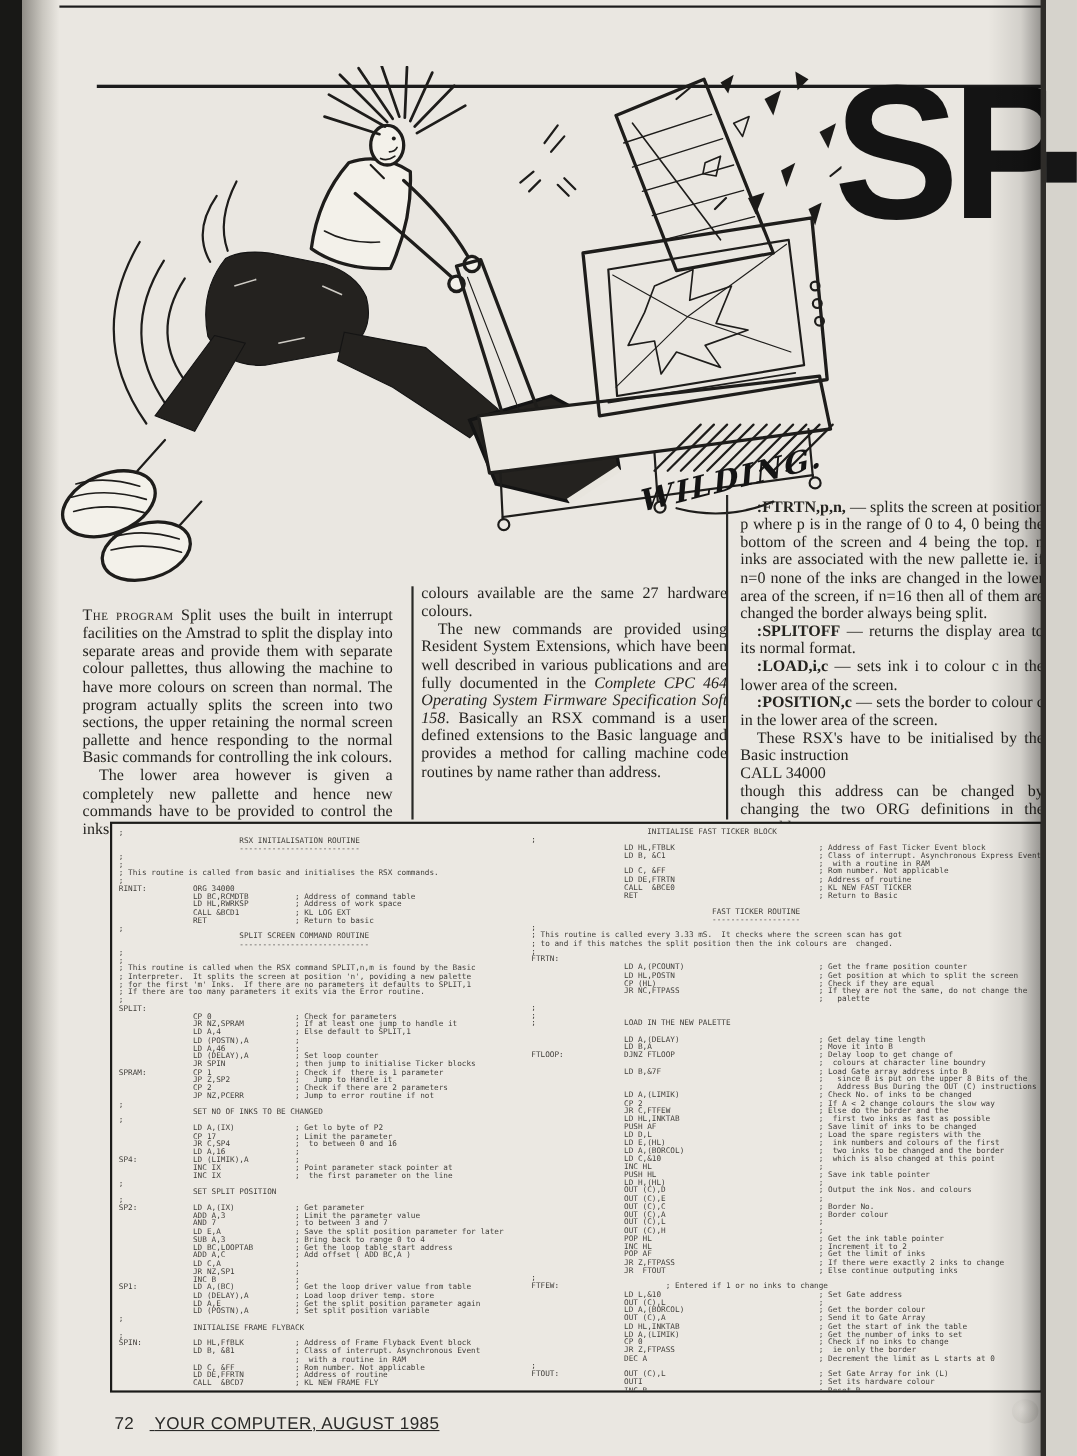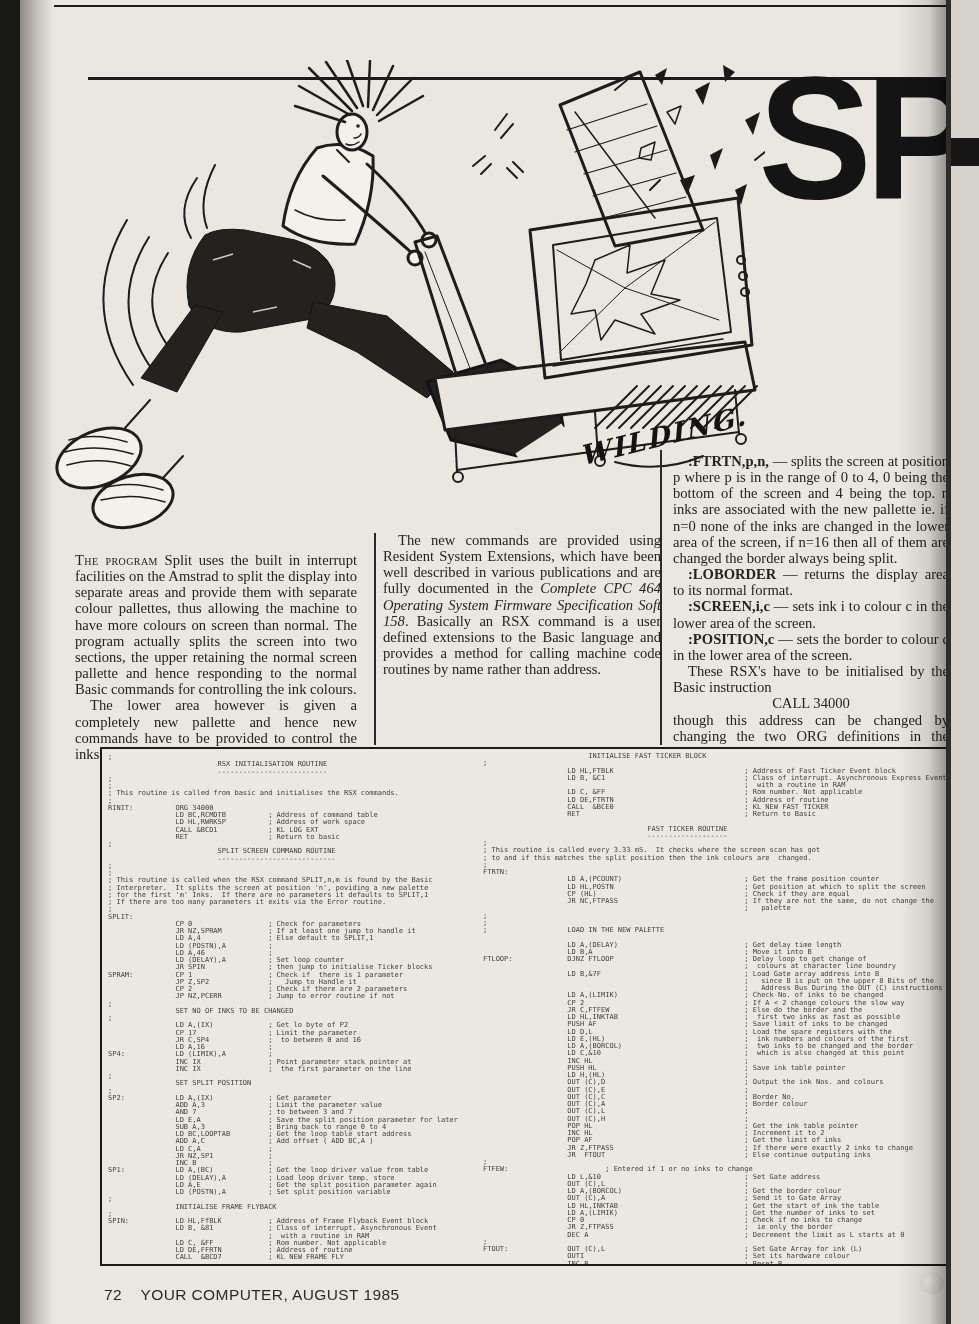--- a/index.html
+++ b/index.html
@@ -22,31 +22,31 @@
             letter-spacing:-7px;color:#141414;transform:scaleX(.98);}
   .byline{position:absolute;left:765px;top:220px;width:185px;
           font-family:"Liberation Sans",sans-serif;font-size:19.5px;line-height:23.5px;color:#1d1d1d;}
   
   .col{position:absolute;text-align:justify;font-size:14.6px;line-height:16.15px;color:#24231f;}
   .col p{margin:0;}
   .col p.ind{text-indent:15px;}
   .sc{font-variant:small-caps;letter-spacing:.4px;}
   .it{font-style:italic;}
   .term{font-weight:bold;}
-  .centerline{text-align:center;text-indent:0;}
+  .centerline{text-align:left;text-indent:0;}
   .vrule{position:absolute;width:1.5px;background:#2a2a28;}
   
   .codebox{position:absolute;left:100px;top:747px;width:848px;height:519px;
            border:2px solid #1b1b19;background:#ebe8e2;overflow:hidden;box-sizing:border-box;}
   .codebox pre{position:absolute;margin:0;font-family:"DejaVu Sans Mono",monospace;
                font-size:7px;line-height:7.25px;color:#403e3a;white-space:pre;}
   #code-left{left:6px;top:5px;}
   #code-right{left:381px;top:4px;}
   .footer{position:absolute;left:104px;top:1286px;font-family:"Liberation Sans",sans-serif;
-          font-size:15.5px;color:#2a2a28;letter-spacing:.4px;}
+          font-size:15.5px;color:#2a2a28;letter-spacing:.4px;text-decoration:underline;}
   .footer .pnum{display:inline-block;width:32px;}
   .staple{position:absolute;left:920px;top:1272px;width:24px;height:22px;border-radius:50%;
           background:radial-gradient(circle at 40% 40%, #f2efe9, #cfccc5);opacity:.8;}
   svg .ink{stroke:#1e1d1b;fill:none;stroke-width:2;stroke-linecap:round;stroke-linejoin:round;}
   svg .thick{stroke-width:3;}
   svg .fillw{fill:#f3f1ea;}
   svg .filld{fill:#24221f;stroke:#141414;}
   svg .deb{fill:#1b1a18;stroke:none;}
 </style>
 </head>
@@ -182,29 +182,30 @@
   </svg>
 
   <div class="col" style="left:75px;top:552px;width:282px;">
     <p><span class="sc">The program</span><span> Split uses the built in interrupt facilities on the Amstrad to split the display into separate areas and provide them with separate colour pallettes, thus allowing the machine to have more colours on screen than normal. The program actually splits the screen into two sections, the upper retaining the normal screen pallette and hence responding to the normal Basic commands for controlling the ink colours.</span></p>
     <p class="ind">The lower area however is given a completely new pallette and hence new commands have to be provided to control the inks though the</p>
   </div>
 
   <div class="vrule" style="left:374px;top:533px;height:212px;"></div>
 
   <div class="col" style="left:383px;top:532px;width:278px;">
+    <p>colours available are the same 27 hardware colours.</p>
     <p class="ind"><span>The new commands are provided using Resident System Extensions, which have been well described in various publications and are fully documented in the </span><span class="it">Complete CPC 464 Operating System Firmware Specification Soft 158</span><span>. Basically an RSX command is a user defined extensions to the Basic language and provides a method for calling machine code routines by name rather than address.</span></p>
   </div>
 
   <div class="vrule" style="left:660px;top:450px;height:295px;"></div>
 
   <div class="col" style="left:673px;top:453px;width:276px;">
     <p class="ind"><span class="term">:FTRTN,p,n,</span><span> — splits the screen at position p where p is in the range of 0 to 4, 0 being the bottom of the screen and 4 being the top. n inks are associated with the new pallette ie. if n=0 none of the inks are changed in the lower area of the screen, if n=16 then all of them are changed the border always being split.</span></p>
-    <p class="ind"><span class="term">:LOBORDER</span><span> — returns the display area to its normal format.</span></p>
-    <p class="ind"><span class="term">:SCREEN,i,c</span><span> — sets ink i to colour c in the lower area of the screen.</span></p>
+    <p class="ind"><span class="term">:SPLITOFF</span><span> — returns the display area to its normal format.</span></p>
+    <p class="ind"><span class="term">:LOAD,i,c</span><span> — sets ink i to colour c in the lower area of the screen.</span></p>
     <p class="ind"><span class="term">:POSITION,c</span><span> — sets the border to colour c in the lower area of the screen.</span></p>
     <p class="ind">These RSX's have to be initialised by the Basic instruction</p>
     <p class="centerline">CALL 34000</p>
     <p>though this address can be changed by changing the two ORG definitions in the assembly pro-</p>
   </div>
 
   <div class="codebox">
     <pre id="code-left">;
                           RSX INITIALISATION ROUTINE
                           --------------------------

